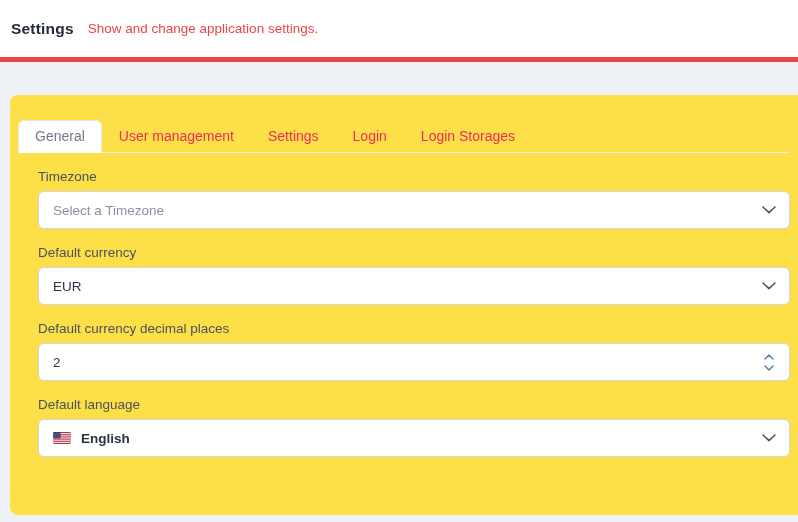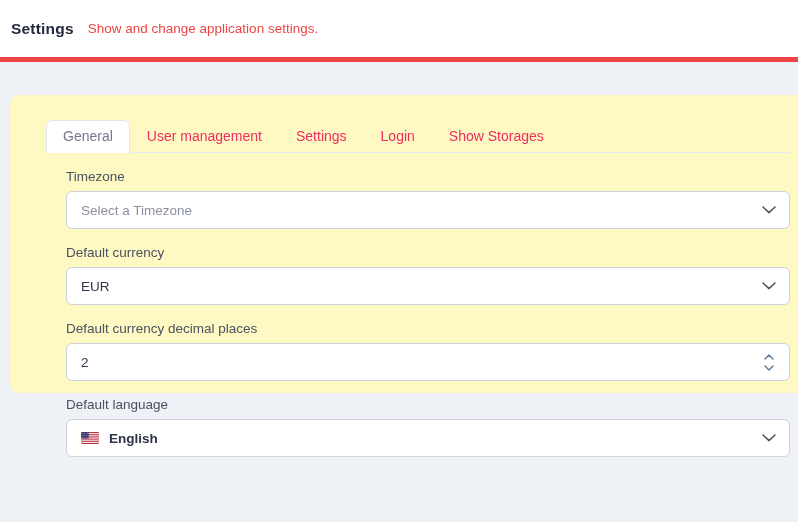--- a/index.html
+++ b/index.html
@@ -25,24 +25,24 @@
     letter-spacing: .2px;
   }
   .page-subtitle {
     margin-left: 14px;
     font-size: 13.5px;
     color: #ef4444;
   }
   
   .card {
     margin: 33px 0 0 10px;
-    background: #fef9c3;
+    background: #fde047;
     border-radius: 8px 0 0 8px;
-    height: 298px;
-    padding: 24px 8px 42px 36px;
+    height: 420px;
+    padding: 24px 8px 42px 8px;
   }
   
   .tabs {
     display: flex;
     align-items: flex-end;
     border-bottom: 1px solid #e7eaf0;
     height: 34px;
   }
   .tab {
     padding: 7px 16px 8px 16px;
@@ -111,21 +111,21 @@
   <span class="page-subtitle">Show and change application settings.</span>
 </div>
 
 <div class="card">
 
   <div class="tabs">
     <div class="tab active">General</div>
     <div class="tab">User management</div>
     <div class="tab">Settings</div>
     <div class="tab">Login</div>
-    <div class="tab">Show Storages</div>
+    <div class="tab">Login Storages</div>
   </div>
 
   <div class="tab-content">
 
     <div class="form-group">
       <label class="form-label">Timezone</label>
       <div class="control">
         <span class="placeholder">Select a Timezone</span>
         <span class="chev">
           <svg width="14" height="8" viewBox="0 0 14 8">

